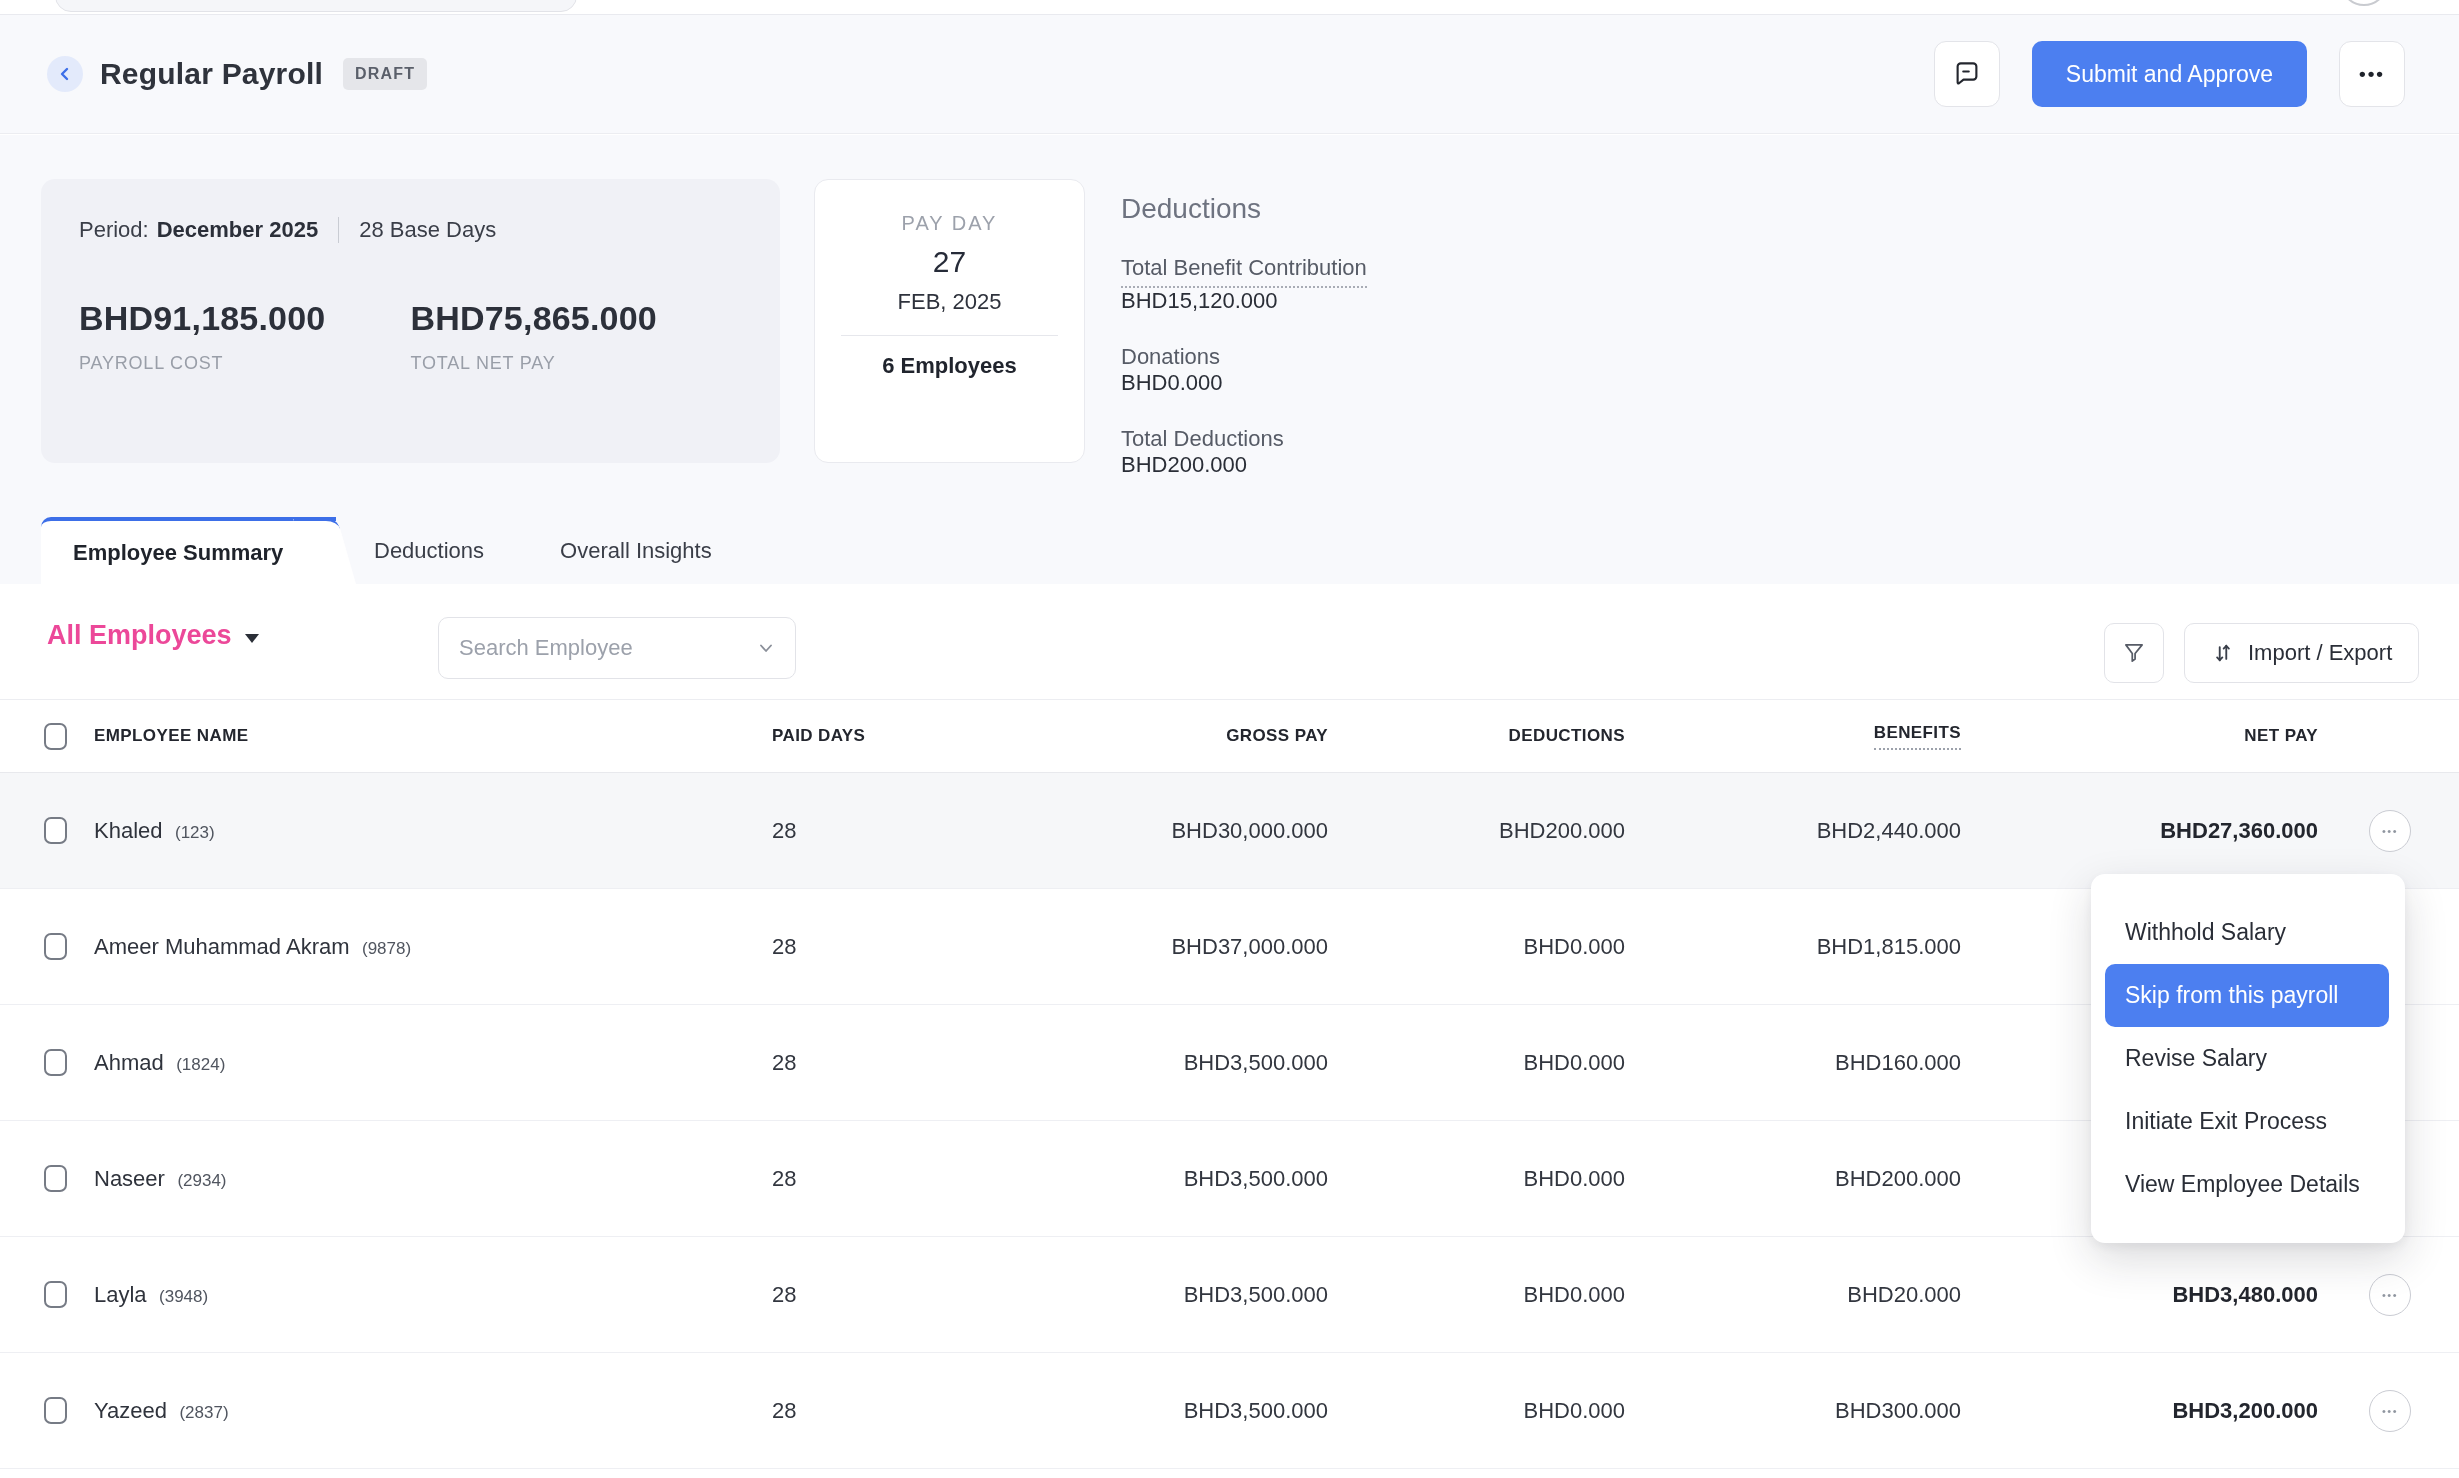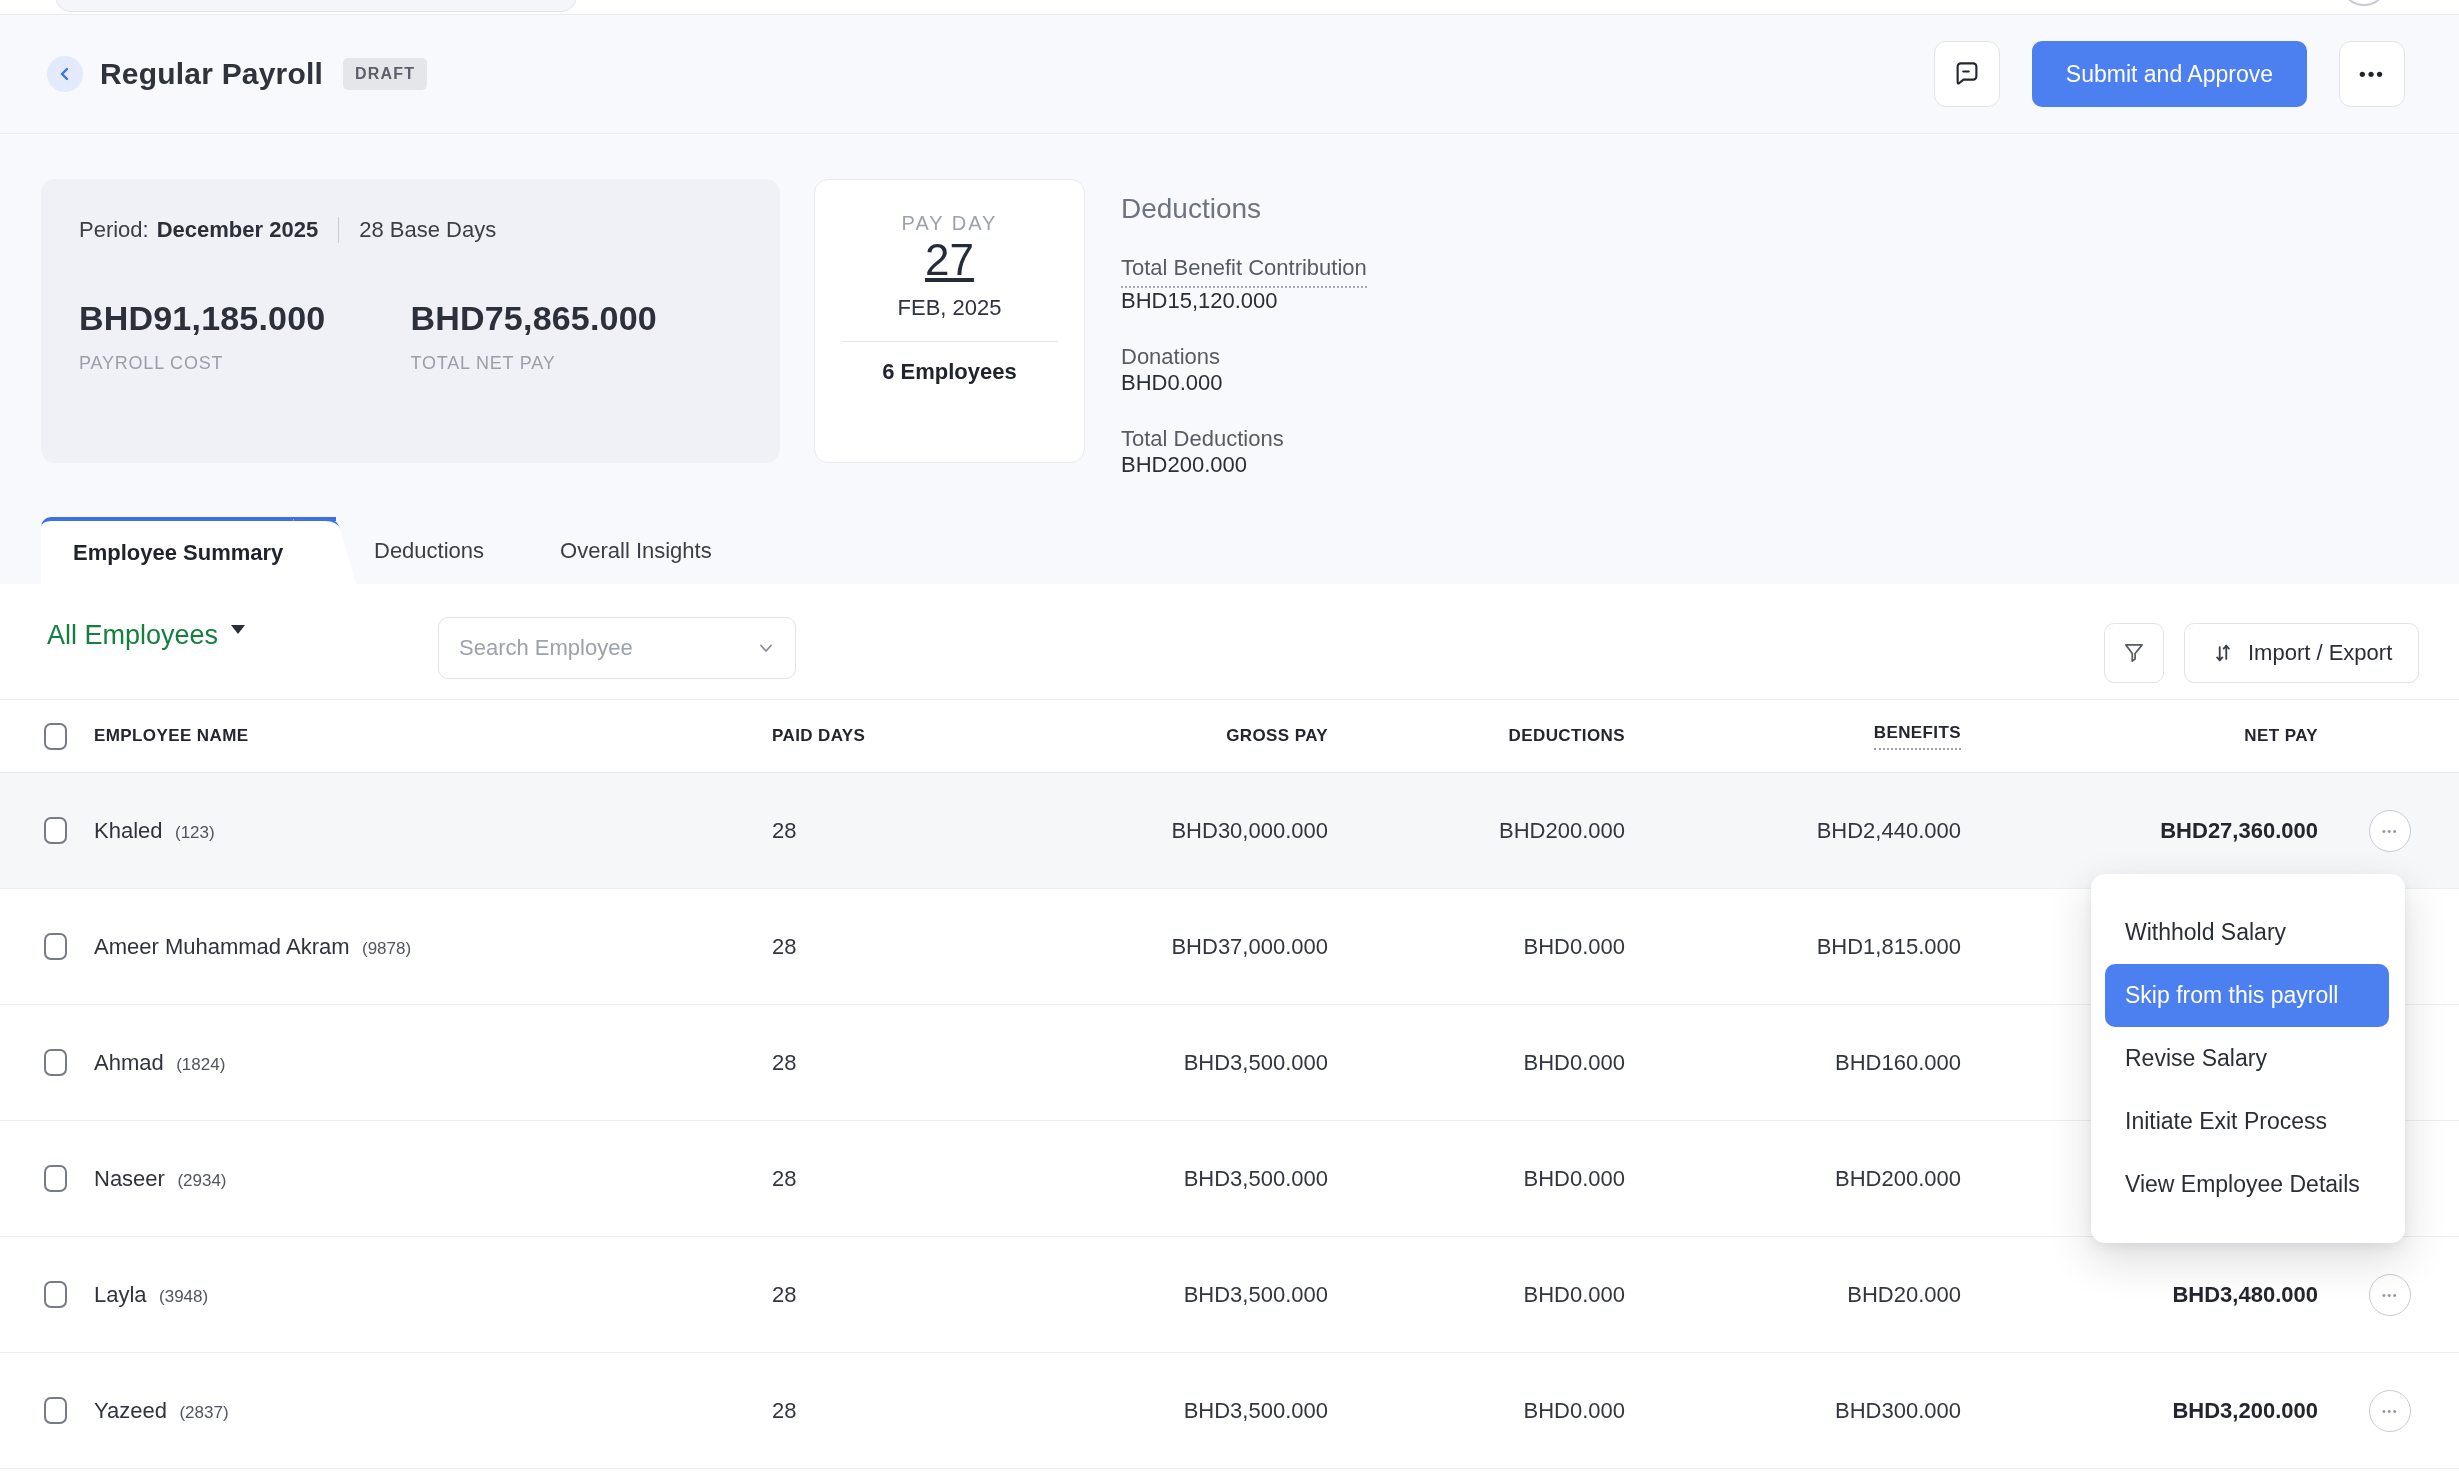--- a/index.html
+++ b/index.html
@@ -41,21 +41,21 @@
   .period-value { font-weight:700; color:#2B2F39; margin-left:8px; }
   .vdiv { width:1px; height:26px; background:#C9CCD3; margin:0 20px; }
   .amounts { display:flex; margin-top:56px; }
   .amount-block { width:360px; }
   .amount { font-size:34px; font-weight:600; color:#2C303A; letter-spacing:0.2px; }
   .amount-label { margin-top:15px; font-size:18px; color:#999EA8; letter-spacing:0.8px; }
 
   .payday-card { position:absolute; left:814px; top:44px; width:271px; height:284px; background:#fff;
                  border:1px solid #E9EAEF; border-radius:14px; text-align:center; }
   .pd-label { margin-top:32px; font-size:20px; letter-spacing:2px; color:#9CA1AB; font-weight:500; }
-  .pd-day { margin-top:0; font-size:44px; color:#262B38; font-weight:500;text-decoration:underline; }
+  .pd-day { margin-top:10px; font-size:30px; color:#262B38; font-weight:500; }
   .pd-date { margin-top:10px; font-size:22px; color:#2E323C; }
   .pd-div { margin:20px 26px 0; border-top:1px solid #E6E7EC; }
   .pd-emp { margin-top:17px; font-size:22px; font-weight:700; color:#20242D; }
 
   .ded-block { position:absolute; left:1121px; top:58px; width:557px; }
   .ded-title { font-size:28px; color:#6E7380; font-weight:500; }
   .ded-row { display:flex; justify-content:space-between; align-items:baseline; margin-top:30px; font-size:22px;flex-direction:column; }
   .ded-row:first-of-type { margin-top:33px; }
   .ded-label { color:#565B66; }
   .ded-label.dotted { border-bottom:2px dotted #A8ACB5; padding-bottom:5px; cursor:help; }
@@ -66,22 +66,22 @@
   .tab { display:flex; align-items:center; font-size:22px; color:#3A3E48; padding:0 38px; cursor:pointer; }
   .tab-active { position:relative; width:295px; padding:0 0 0 32px; background:#fff;
                 border-top:4px solid #3D6FE8; border-radius:10px 0 0 0; font-weight:600; color:#1F232B; }
   .tab-active::after { content:""; position:absolute; top:-4px; bottom:0; right:-20px; width:44px;
                        background:#fff; border-top:4px solid #3D6FE8; border-top-right-radius:12px;
                        transform:skewX(16deg); transform-origin:bottom left; }
   .tab-active .tab-label { position:relative; z-index:1; }
 
   
   .content { position:absolute; top:584px; bottom:0; left:0; right:0; background:#fff; }
-  .emp-filter { position:absolute; left:47px; top:36px; font-size:27px; font-weight:400; color:#15803d;
-                display:flex; align-items:flex-start; cursor:pointer; }
+  .emp-filter { position:absolute; left:47px; top:36px; font-size:27px; font-weight:700; color:#ec4899;
+                display:flex; align-items:center; cursor:pointer; }
   .caret-down { width:0; height:0; border-left:7px solid transparent; border-right:7px solid transparent;
                 border-top:9px solid #2A2E37; margin-left:13px; margin-top:5px; }
   .search-box { position:absolute; left:438px; top:33px; width:358px; height:62px; background:#fff;
                 border:1px solid #E2E3E8; border-radius:10px; display:flex; align-items:center;
                 padding:0 18px 0 20px; cursor:text; }
   .search-ph { flex:1; font-size:22px; color:#9CA1AB; }
   .filter-btn { position:absolute; left:2104px; top:39px; width:60px; height:60px; background:#fff;
                 border:1px solid #E2E3E8; border-radius:10px; display:flex; align-items:center; justify-content:center; cursor:pointer; }
   .impexp-btn { position:absolute; left:2184px; top:39px; height:60px; padding:0 26px; background:#fff;
                 border:1px solid #E2E3E8; border-radius:10px; display:flex; align-items:center; gap:13px;

